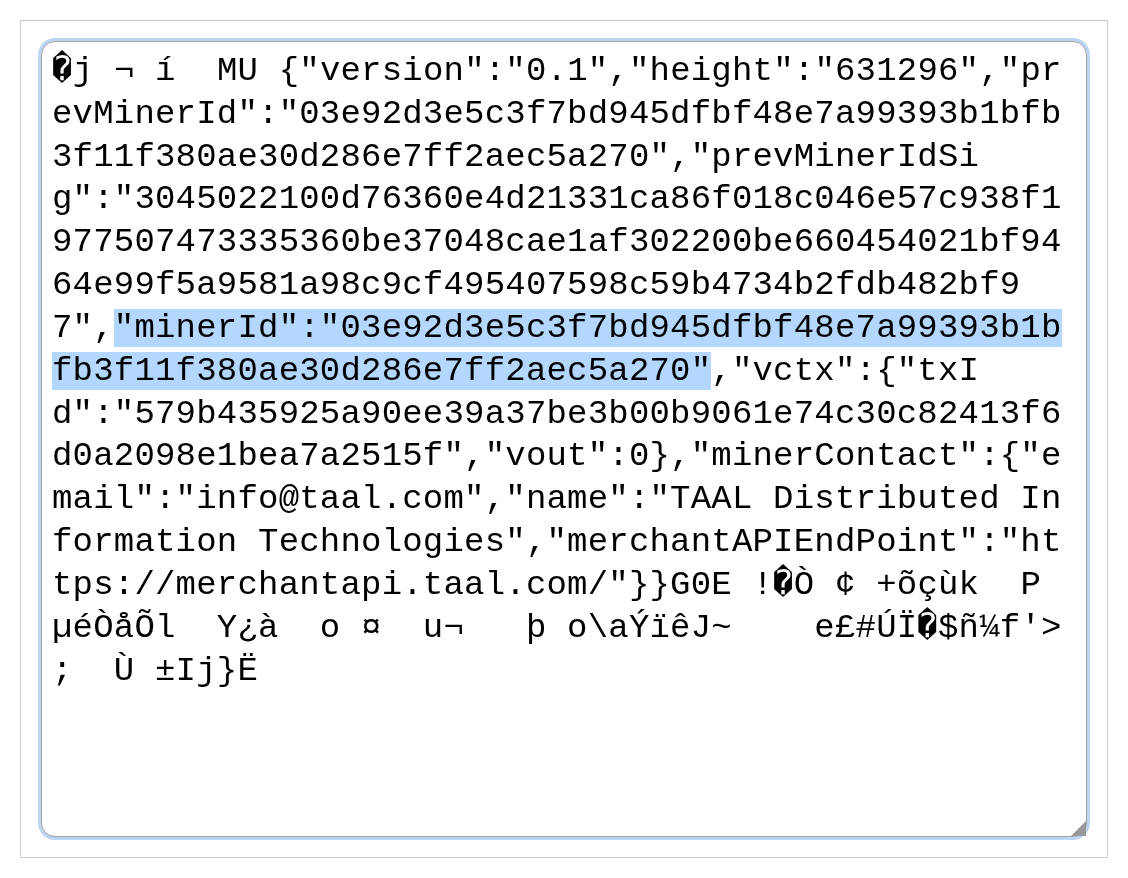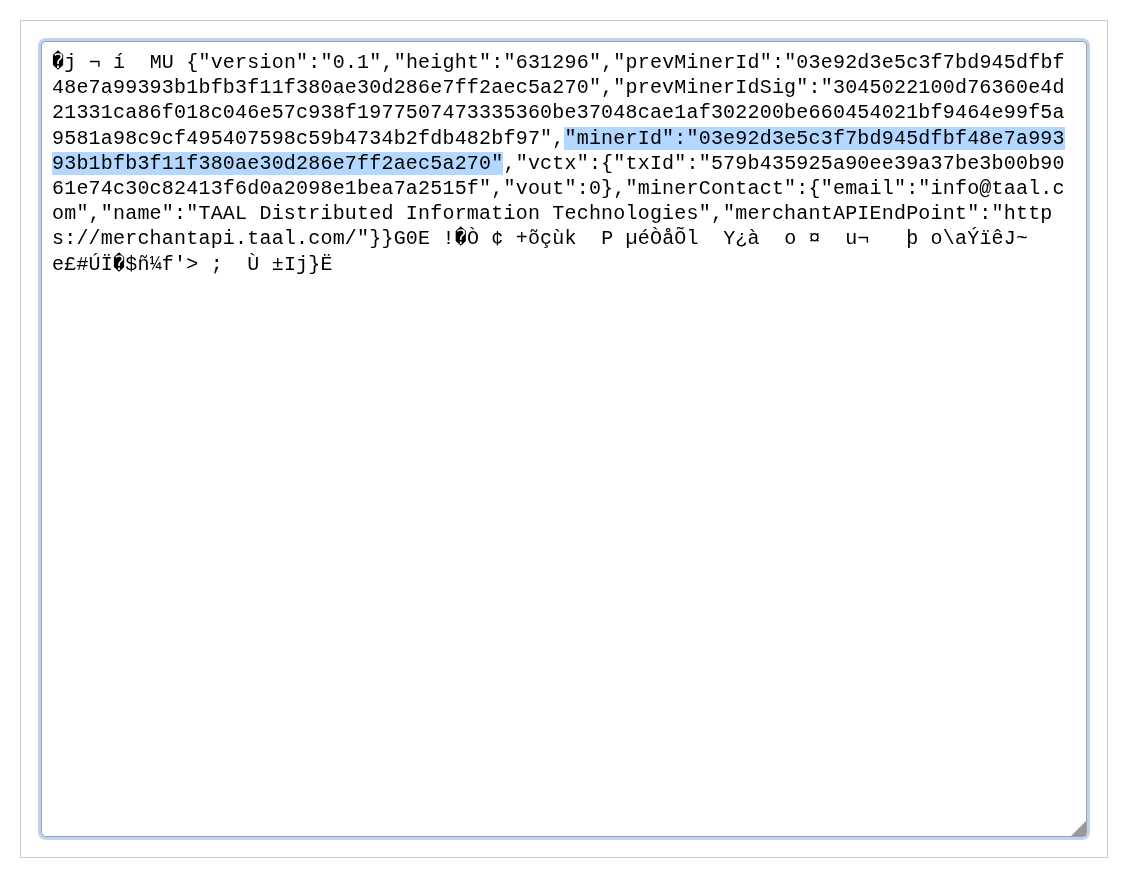--- a/index.html
+++ b/index.html
@@ -16,26 +16,26 @@
       width: 1088px;
       height: 838px;
       border: 1px solid #ccc;
       padding: 20px;
       background: #fff;
     }
     .textarea-box {
       width: 100%;
       height: 100%;
       border: 1px solid #a0a0a0;
-      border-radius: 5px;
+      border-radius: 14px;
       box-shadow: 0 0 0 3px rgba(131, 178, 231, 0.55);
       outline: none;
       padding: 8px 10px;
       font-family: "Courier New", Courier, monospace;
-      font-size: 20px;
+      font-size: 34px;
       line-height: 1.26;
       letter-spacing: 0.2px;
       word-break: break-all;
       overflow-wrap: break-word;
       white-space: pre-wrap;
       resize: both;
       overflow: auto;
       background: #fff;
       color: #000;
     }

